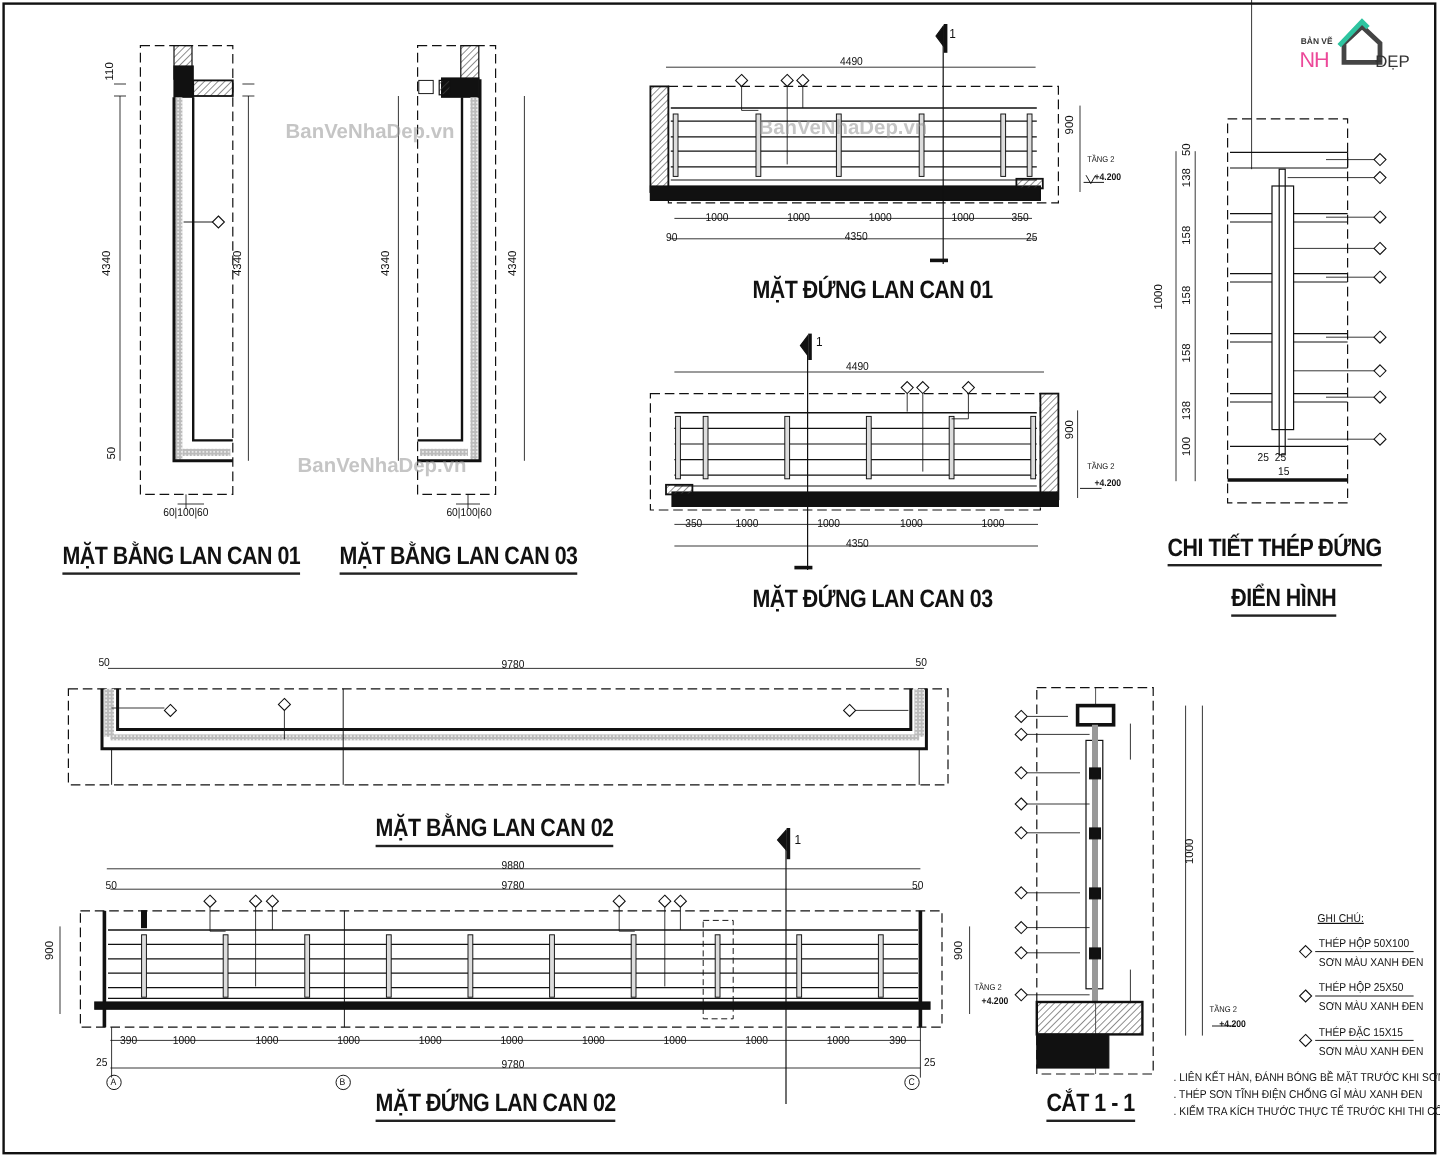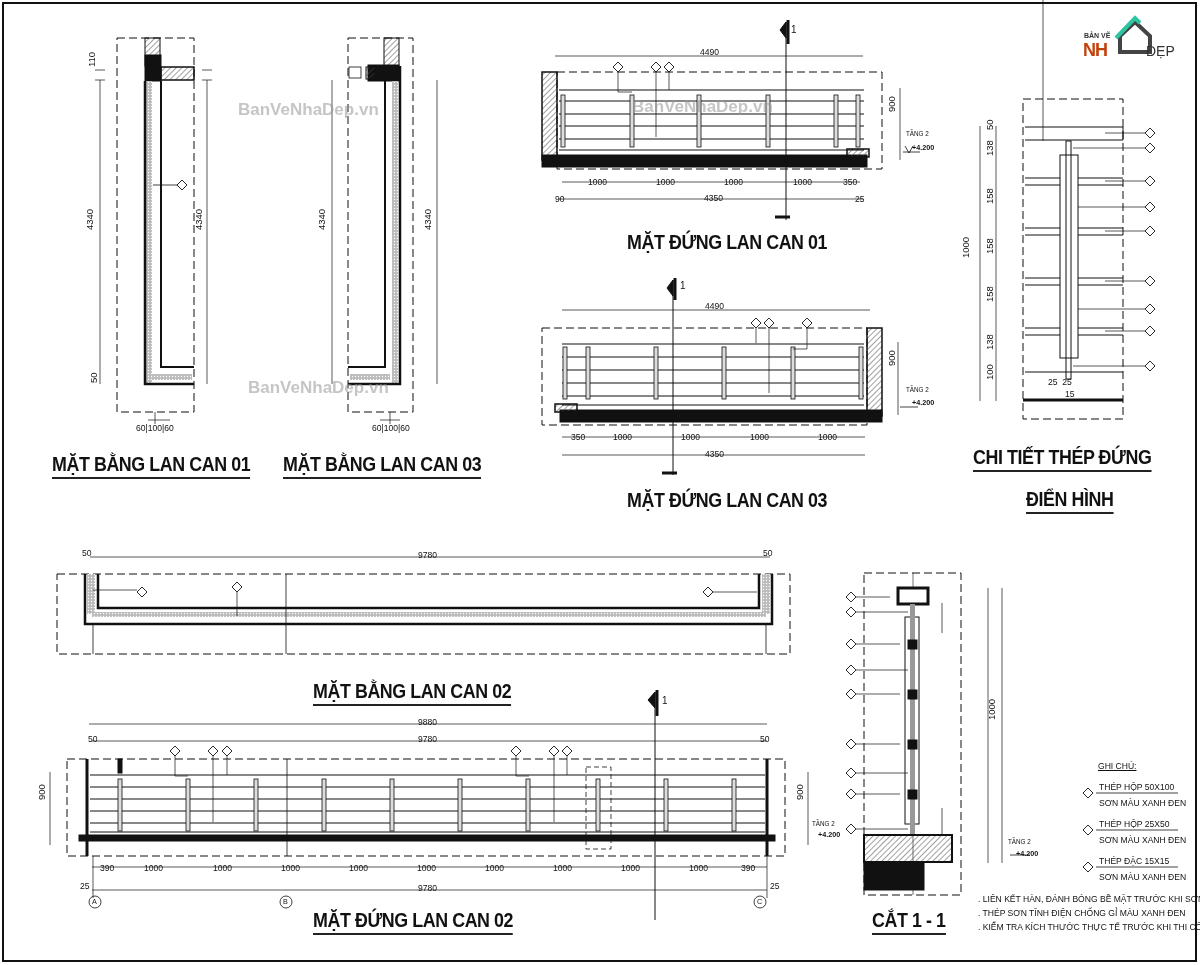--- a/index.html
+++ b/index.html
@@ -3,21 +3,21 @@
 <meta charset="utf-8">
 <style>
   html,body{margin:0;padding:0;background:#fff;}
   body{width:1200px;height:965px;position:relative;overflow:hidden;font-family:"Liberation Sans",sans-serif;}
   #sheet{position:absolute;left:0;top:0;width:1200px;height:965px;}
   .title{position:absolute;font-family:"Liberation Sans",sans-serif;font-weight:bold;font-size:21px;color:#111;letter-spacing:-0.5px;transform:scaleX(0.85);transform-origin:left top;white-space:nowrap;border-bottom:2px solid #222;line-height:24px;padding-bottom:1px;}
   .wm{position:absolute;font-family:"Liberation Sans",sans-serif;font-weight:bold;font-size:17px;color:rgba(150,150,150,0.55);white-space:nowrap;}
   .note{position:absolute;font-family:"Liberation Sans",sans-serif;font-size:9.5px;color:#111;white-space:nowrap;transform:scaleX(0.9);transform-origin:left top;}
   .logo{position:absolute;left:1080px;top:14px;width:110px;height:50px;}
   .logo .small{position:absolute;left:4px;top:18px;font-size:7px;font-weight:bold;color:#333;}
-  .logo .nh{position:absolute;left:3px;top:26px;font-size:18px;font-weight:bold;color:#c2410c;letter-spacing:-1px;}
+  .logo .nh{position:absolute;left:3px;top:26px;font-size:18px;font-weight:normal;color:#ec4899;letter-spacing:-1px;}
   .logo .dep{position:absolute;left:66px;top:29px;font-size:14px;color:#333;}
   .copyright{position:absolute;left:445px;top:905px;font-size:17px;color:rgba(120,120,120,0.75);font-weight:bold;white-space:nowrap;}
 </style>
 </head>
 <body>
 
 <div id="sheet">
 
 <svg width="1200" height="965" viewBox="0 0 1200 965" xmlns="http://www.w3.org/2000/svg" style="position:absolute;left:0;top:0" font-family="Liberation Sans, sans-serif" font-size="8" fill="none" stroke="#111">
   <defs>

